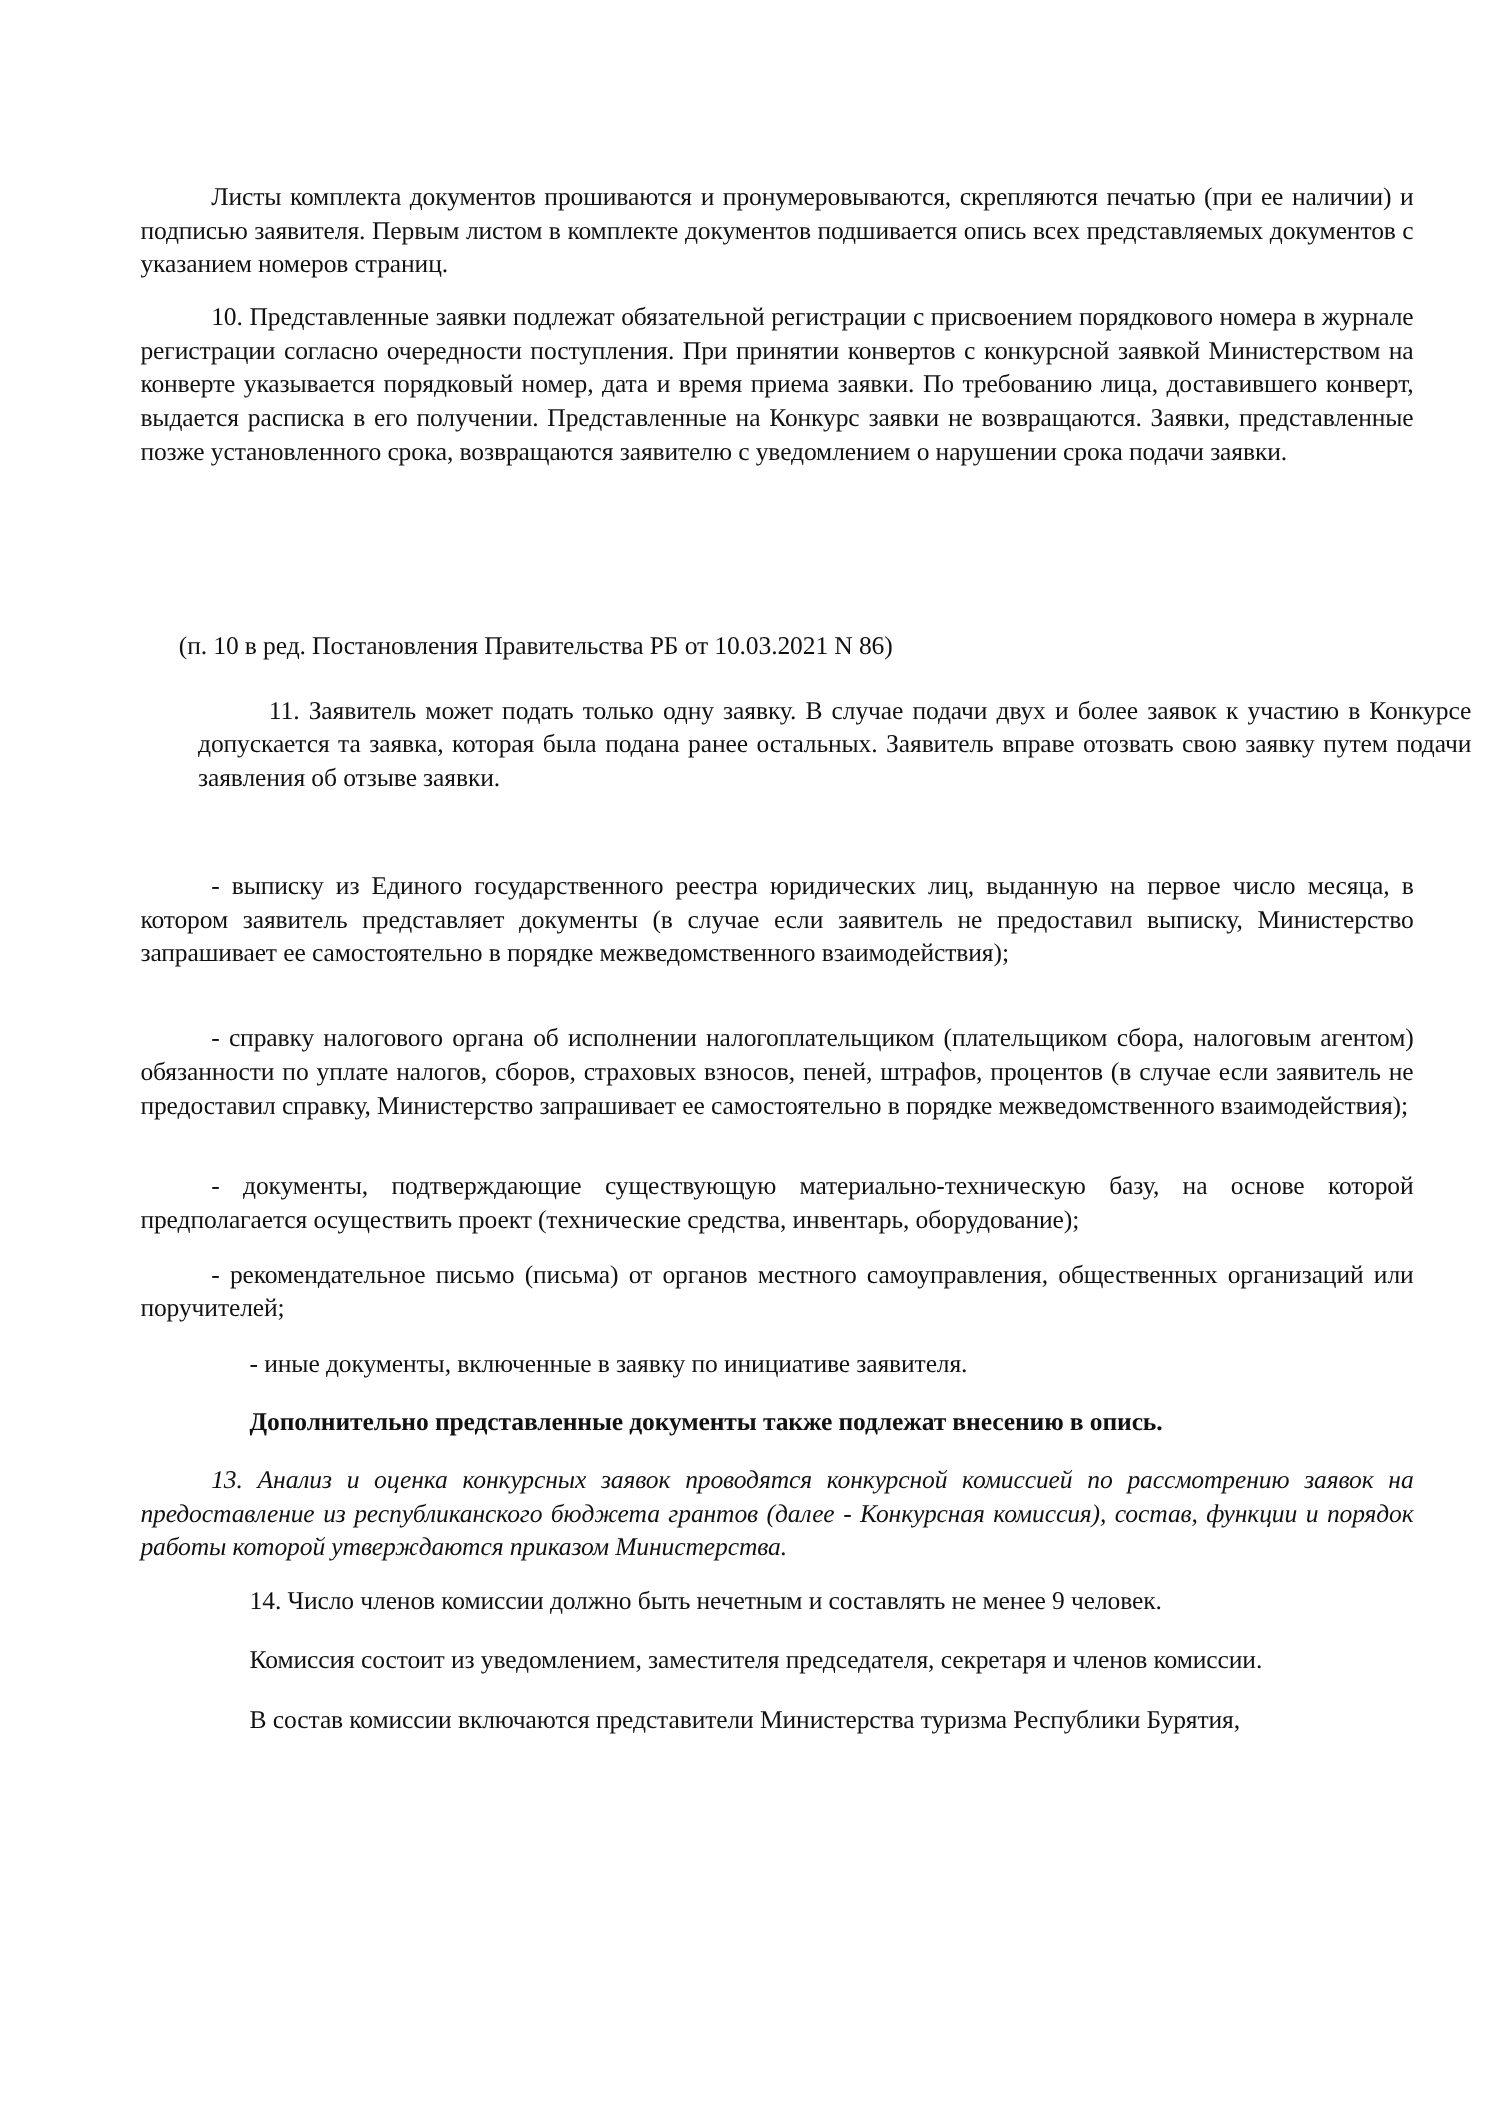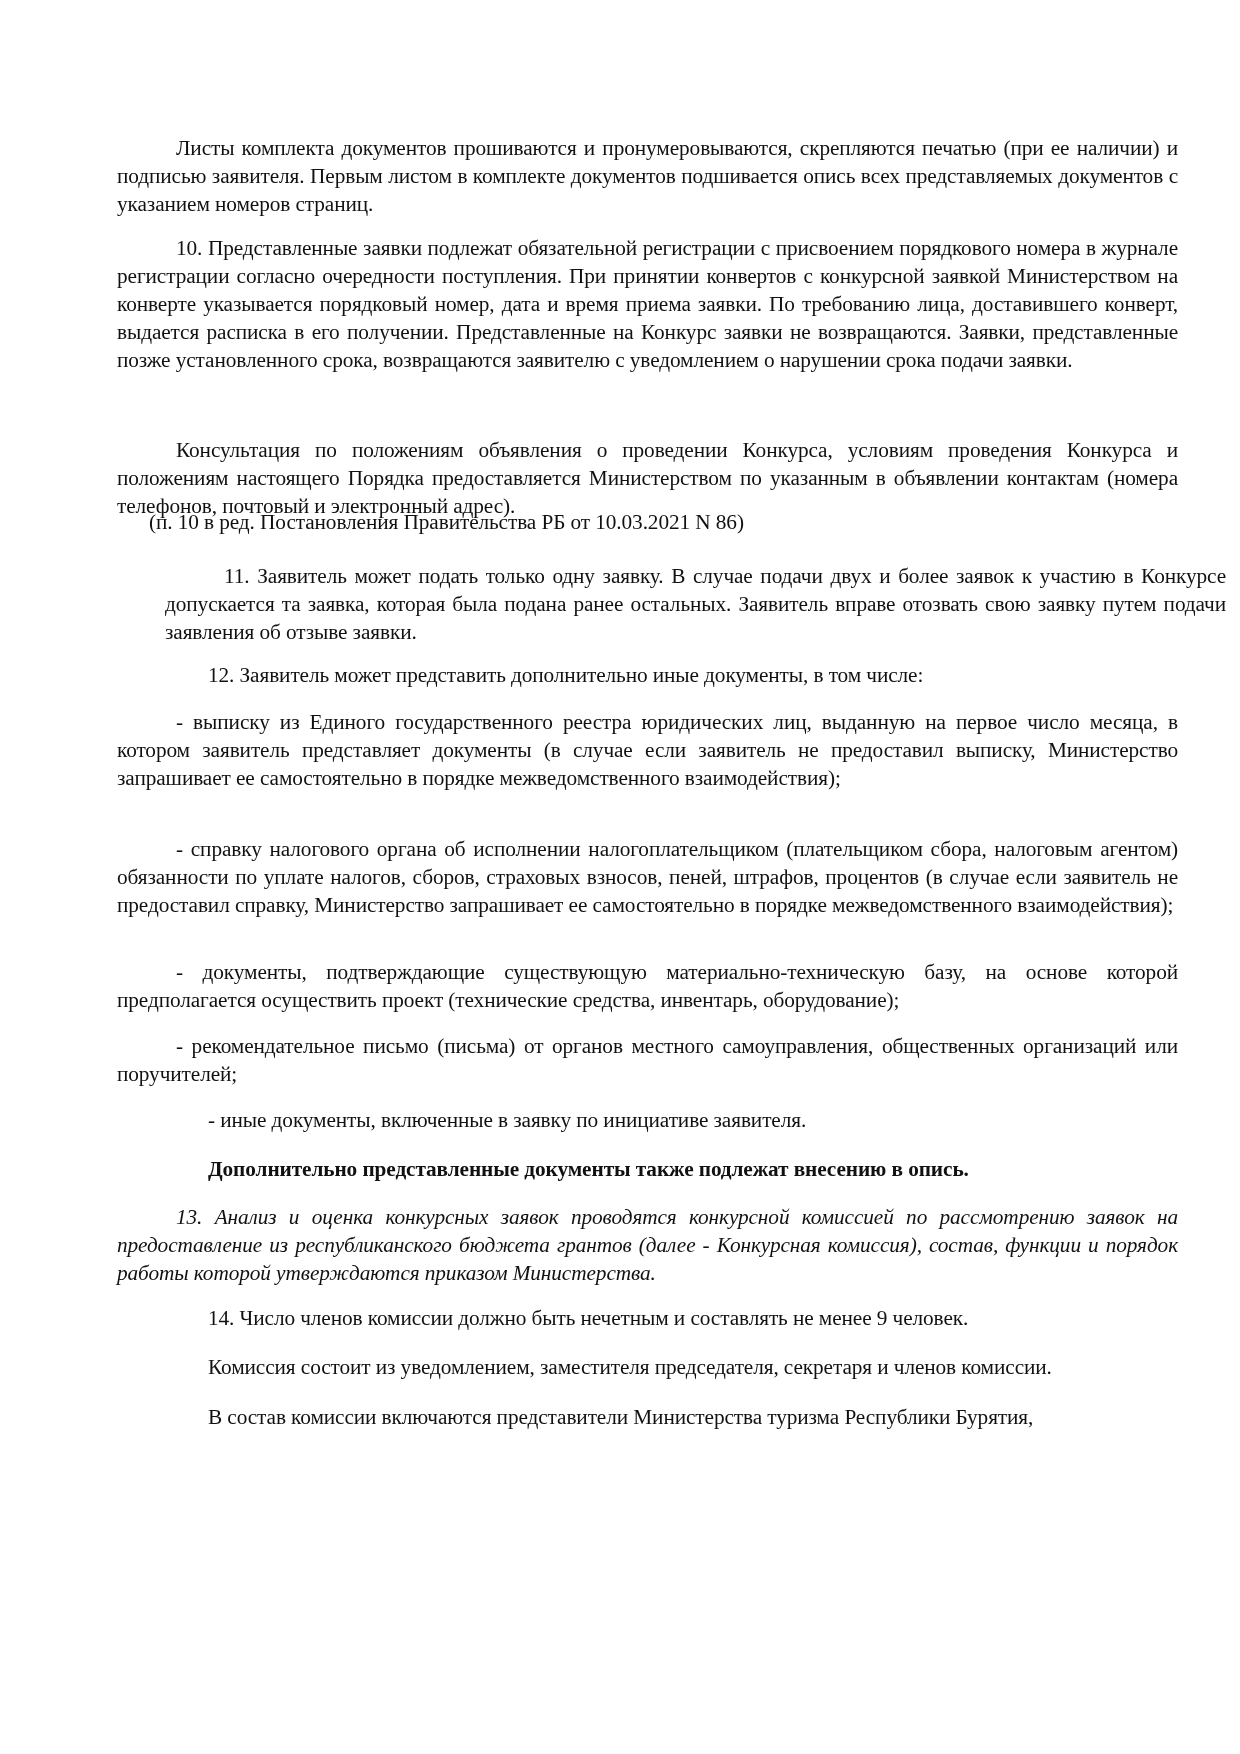--- a/index.html
+++ b/index.html
@@ -10,21 +10,21 @@
   body {
     width: 1240px;
     height: 1754px;
     position: relative;
     overflow: hidden;
     font-family: "Liberation Serif", "DejaVu Serif", serif;
     color: #111111;
   }
   .page {
     position: absolute;
-    left: 0; top: 0;
+    left: 0; top: 16px;
     width: 1240px;
     height: 1245px;
     background: #ffffff;
   }
   .para {
     position: absolute;
     left: 117px;
     width: 1061px;
     margin: 0;
     font-size: 21.3px;
@@ -43,27 +43,25 @@
 </style>
 </head>
 <body>
 
 <div class="page">
 
   <p class="para" style="top:134px;">Листы комплекта документов прошиваются и пронумеровываются, скрепляются печатью (при ее наличии) и подписью заявителя. Первым листом в комплекте документов подшивается опись всех представляемых документов с указанием номеров страниц.</p>
 
   <p class="para" style="top:234px;">10. Представленные заявки подлежат обязательной регистрации с присвоением порядкового номера в журнале регистрации согласно очередности поступления. При принятии конвертов с конкурсной заявкой Министерством на конверте указывается порядковый номер, дата и время приема заявки. По требованию лица, доставившего конверт, выдается расписка в его получении. Представленные на Конкурс заявки не возвращаются. Заявки, представленные позже установленного срока, возвращаются заявителю с уведомлением о нарушении срока подачи заявки.</p>
 
-  <p class="para" style="top:436px;">Консультация по положениям объявления о проведении Конкурса, условиям проведения Конкурса и положениям настоящего Порядка предоставляется Министерством по указанным в объявлении контактам (номера телефонов, почтовый и электронный адрес).</p>
 
   <p class="para noindent left" style="top:508px;">(п. 10 в ред. Постановления Правительства РБ от 10.03.2021 N 86)</p>
 
   <p class="para" style="top:562px;margin-left:48px;">11. Заявитель может подать только одну заявку. В случае подачи двух и более заявок к участию в Конкурсе допускается та заявка, которая была подана ранее остальных. Заявитель вправе отозвать свою заявку путем подачи заявления об отзыве заявки.</p>
 
-  <p class="para left" style="top:661px;">12. Заявитель может представить дополнительно иные документы, в том числе:</p>
 
   <p class="para" style="top:708px;">- выписку из Единого государственного реестра юридических лиц, выданную на первое число месяца, в котором заявитель представляет документы (в случае если заявитель не предоставил выписку, Министерство запрашивает ее самостоятельно в порядке межведомственного взаимодействия);</p>
 
   <p class="para" style="top:835px;">- справку налогового органа об исполнении налогоплательщиком (плательщиком сбора, налоговым агентом) обязанности по уплате налогов, сборов, страховых взносов, пеней, штрафов, процентов (в случае если заявитель не предоставил справку, Министерство запрашивает ее самостоятельно в порядке межведомственного взаимодействия);</p>
 
   <p class="para" style="top:958px;">- документы, подтверждающие существующую материально-техническую базу, на основе которой предполагается осуществить проект (технические средства, инвентарь, оборудование);</p>
 
   <p class="para" style="top:1032px;">- рекомендательное письмо (письма) от органов местного самоуправления, общественных организаций или поручителей;</p>
 
   <p class="para left" style="top:1106px;">- иные документы, включенные в заявку по инициативе заявителя.</p>

